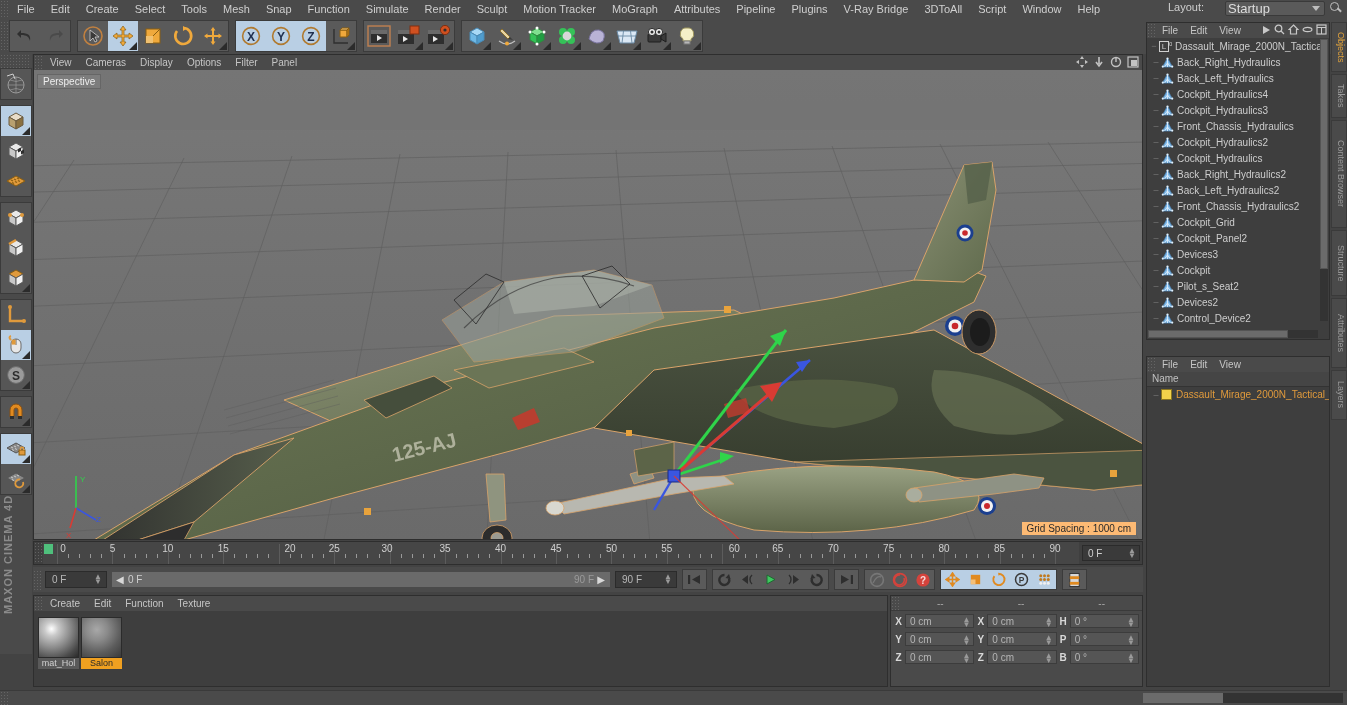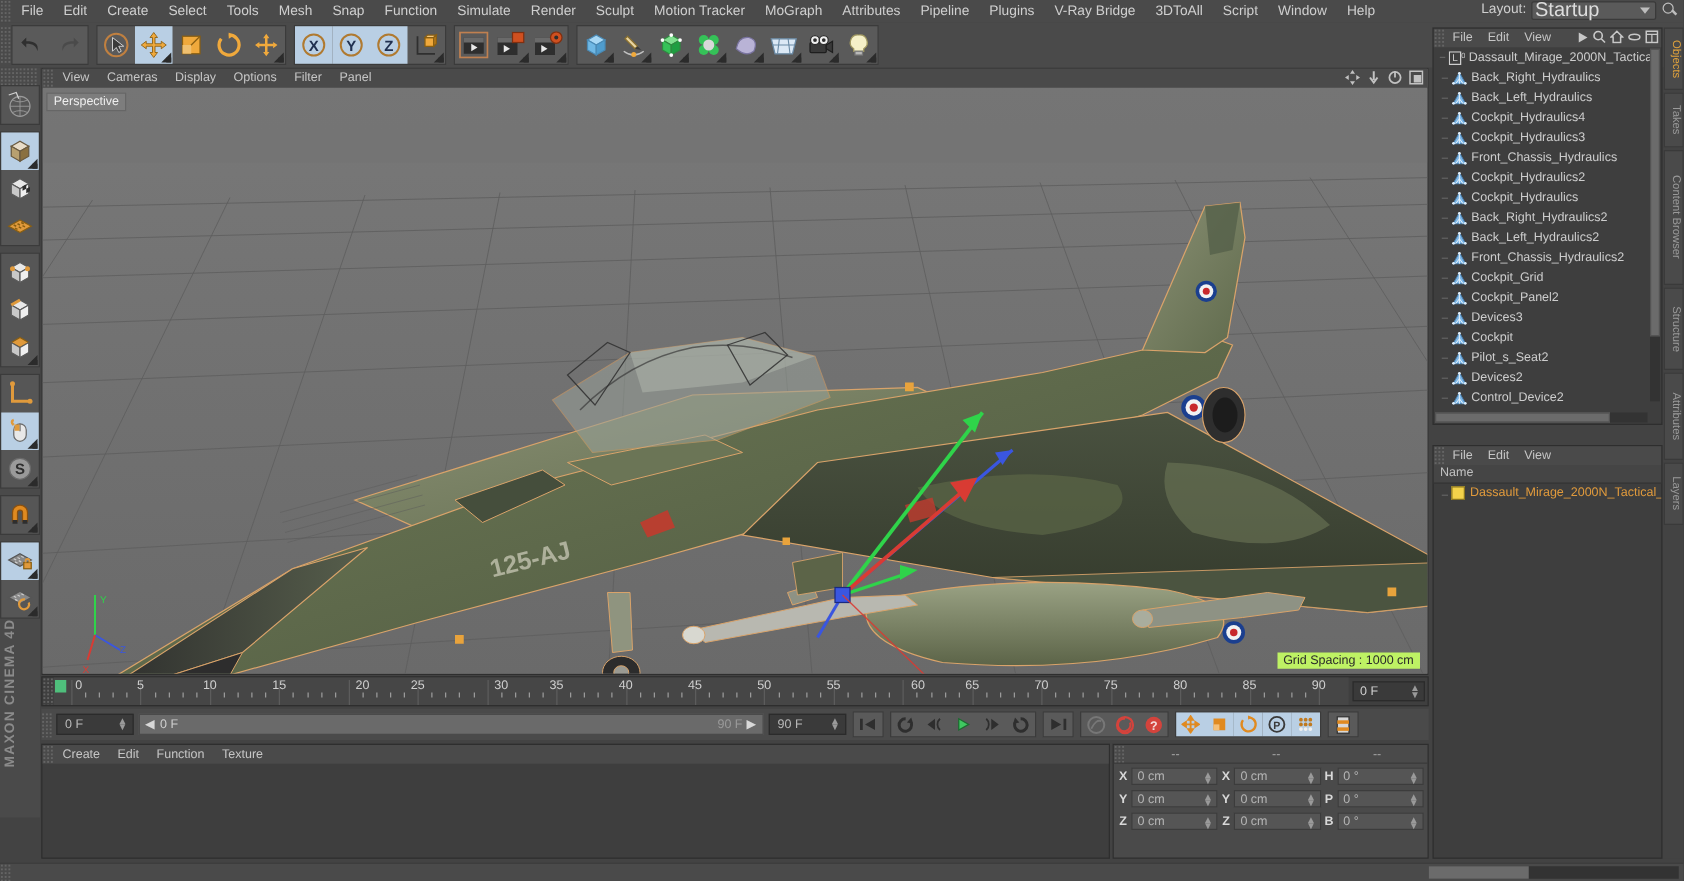--- a/index.html
+++ b/index.html
@@ -15,22 +15,22 @@
       radial-gradient(#6e6e6e 0.7px, transparent 0.8px);
     background-size:3px 3px;opacity:.75;flex:none;}
 
   
   .menubar{position:absolute;left:0;top:0;width:1347px;height:18px;
     background:#4a4a4a;display:flex;align-items:center;}
   .menubar .mi{padding:0 8px;font-size:11px;color:#cfcfcf;line-height:18px;cursor:default;}
   .layout-wrap{position:absolute;right:4px;top:1px;display:flex;align-items:flex-start;gap:4px;}
   .layout-lbl{font-size:11px;color:#cfcfcf;}
   .layout-sel{width:100px;height:15px;background:#5a5a5a;border:1px solid #3a3a3a;
-    border-radius:2px;font-size:16px;color:#ddd;line-height:14px;padding-left:2px;
-    position:relative;box-sizing:border-box;}
+    border-radius:2px;font-size:13px;color:#ddd;line-height:14px;padding-left:2px;
+    position:relative;box-sizing:border-box;margin-left:17px;}
   .layout-sel .arrow{position:absolute;right:4px;top:4px;border-left:4px solid transparent;
     border-right:4px solid transparent;border-top:5px solid #bdbdbd;}
   .mag{width:14px;height:14px;position:relative;}
   .mag::before{content:"";position:absolute;left:1px;top:1px;width:7px;height:7px;
     border:1.5px solid #bdbdbd;border-radius:50%;}
   .mag::after{content:"";position:absolute;left:8px;top:8px;width:5px;height:1.5px;
     background:#bdbdbd;transform:rotate(45deg);}
 
   
   .toolbar{position:absolute;left:0;top:18px;width:1347px;height:36px;background:#4a4a4a;
@@ -61,21 +61,21 @@
   
   .vp{position:absolute;left:33px;top:54px;width:1110px;height:486px;background:#6e6e6e;
     border:1px solid #2e2e2e;box-sizing:border-box;overflow:hidden;}
   .vphdr{height:15px;background:#4a4a4a;display:flex;align-items:center;
     position:relative;border-bottom:1px solid #3a3a3a;}
   .vphdr .mi{padding:0 7px;font-size:10px;color:#c6c6c6;line-height:15px;}
   .vphdr-icons{position:absolute;right:3px;top:1px;display:flex;gap:5px;align-items:center;}
   .vicon{width:12px;height:12px;opacity:.85;}
   .persp{position:absolute;left:3px;top:19px;background:#7d7d7d;color:#eee;
     font-size:10px;padding:1px 5px;border:1px solid #666;}
-  .gridspace{position:absolute;right:6px;bottom:4px;background:#bef264;color:#2a2a2a;
+  .gridspace{position:absolute;right:6px;bottom:4px;background:#fdba74;color:#2a2a2a;
     font-size:10px;padding:1px 5px;}
   .vpcanvas{position:absolute;left:0;top:15px;width:1108px;height:469px;}
 
   
   .timeline{position:absolute;left:33px;top:541px;width:1110px;height:24px;
     background:#3f3f3f;border:1px solid #2e2e2e;box-sizing:border-box;display:flex;}
   .tlruler{position:relative;flex:1;height:22px;background:#464646;overflow:hidden;}
   .tick{position:absolute;top:12px;width:1px;height:4px;background:#9a9a9a;}
   .tickmaj{position:absolute;top:2px;width:1px;height:20px;background:#5c5c5c;}
   .tlab{position:absolute;top:1px;font-size:10px;color:#cfcfcf;transform:translateX(-50%);}
@@ -722,21 +722,21 @@
         <div class="tlab" style="left: 69.4444px;">5</div>
         <div class="tickmaj" style="left: 124.889px;"></div>
         <div class="tlab" style="left: 124.889px;">10</div>
         <div class="tickmaj" style="left: 180.333px;"></div>
         <div class="tlab" style="left: 180.333px;">15</div>
         <div class="tickmaj" style="left: 235.778px;"></div>
         <div class="tlab" style="left: 232px; margin-left: 15px;">20</div>
         <div class="tickmaj" style="left: 291.222px;"></div>
         <div class="tlab" style="left: 291.222px;">25</div>
         <div class="tickmaj" style="left: 346.667px;"></div>
-        <div class="tlab" style="left: 358px;">30</div>
+        <div class="tlab" style="left: 344px;">30</div>
         <div class="tickmaj" style="left: 402.111px;"></div>
         <div class="tlab" style="left: 402.111px;">35</div>
         <div class="tickmaj" style="left: 457.556px;"></div>
         <div class="tlab" style="left: 457.556px;">40</div>
         <div class="tickmaj" style="left: 513px;"></div>
         <div class="tlab" style="left: 513px;">45</div>
         <div class="tickmaj" style="left: 568.444px;"></div>
         <div class="tlab" style="left: 568.444px;">50</div>
         <div class="tickmaj" style="left: 623.889px;"></div>
         <div class="tlab" style="left: 623.889px;">55</div>
@@ -981,20 +981,30 @@
   <div class="matmgr">
     <div class="matmenu">
       <div class="grip" style="height:15px;"></div>
       <div id="mat-menu" style="display:flex;">
           <div class="mi">Create</div>
           <div class="mi">Edit</div>
           <div class="mi">Function</div>
           <div class="mi">Texture</div>
         </div>
     </div>
+    <div class="swatches" id="mat-swatches">
+        <div class="swatch">
+          <div class="sphere" style="background: radial-gradient(circle at 32% 28%, rgb(255, 255, 255) 0%, rgb(201, 201, 201) 18%, rgb(141, 141, 141) 48%, rgb(74, 74, 74) 80%, rgb(42, 42, 42) 100%);"></div>
+          <div class="sname dim">mat_Hol</div>
+        </div>
+        <div class="swatch">
+          <div class="sphere" style="background: radial-gradient(circle at 38% 30%, rgb(168, 168, 168) 0%, rgb(138, 138, 138) 30%, rgb(92, 92, 92) 65%, rgb(58, 58, 58) 100%);"></div>
+          <div class="sname sel">Salon</div>
+        </div>
+      </div>
   </div>
 
   <div class="coord">
     <div class="coordhdr">
       <div class="grip" style="height:14px;"></div>
       <span>--</span>
       <span>--</span>
       <span>--</span>
     </div>
 

